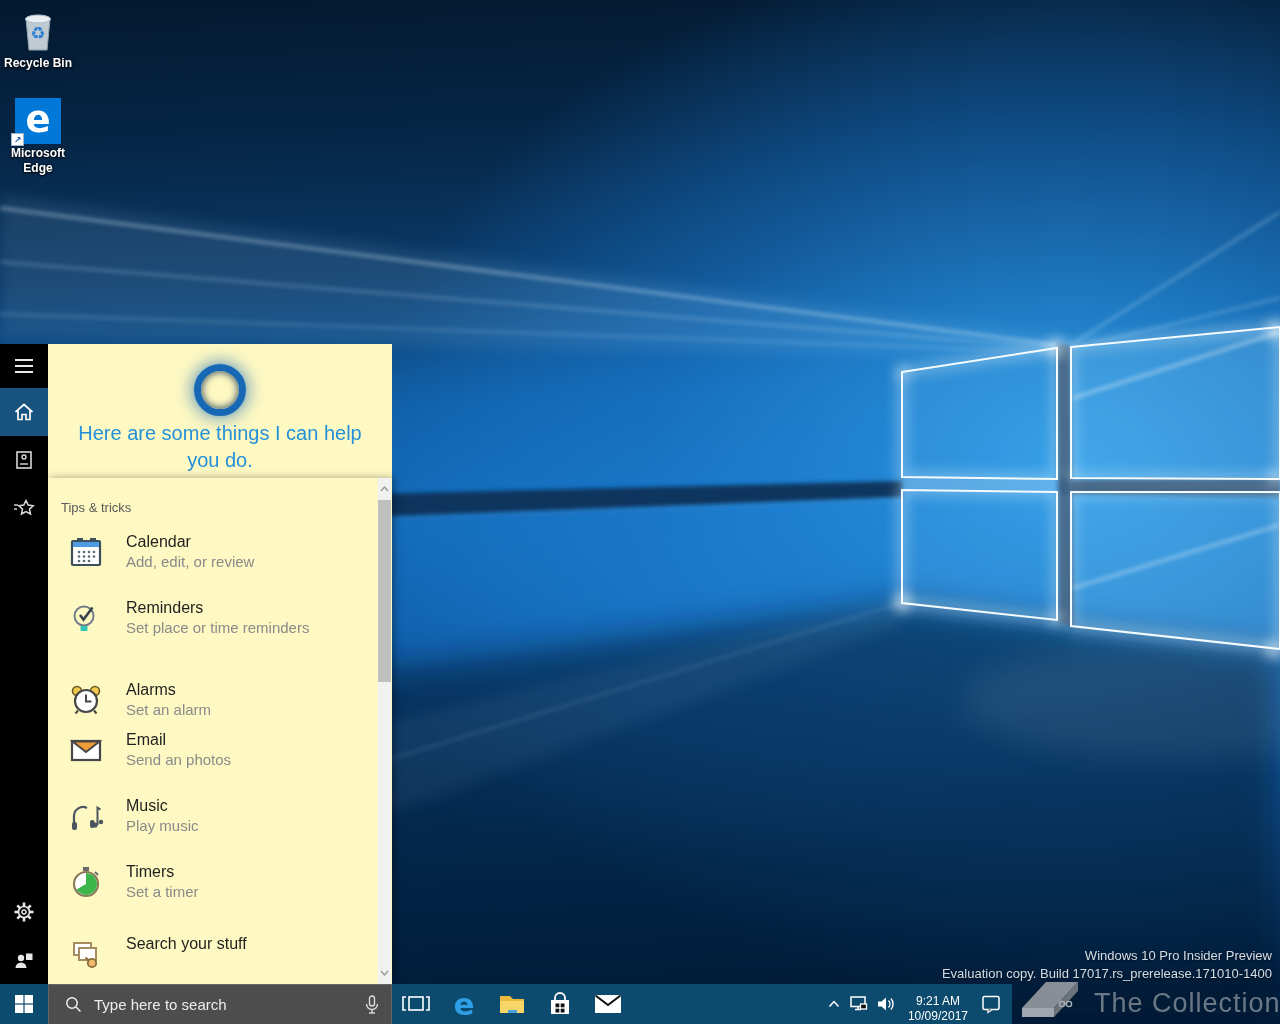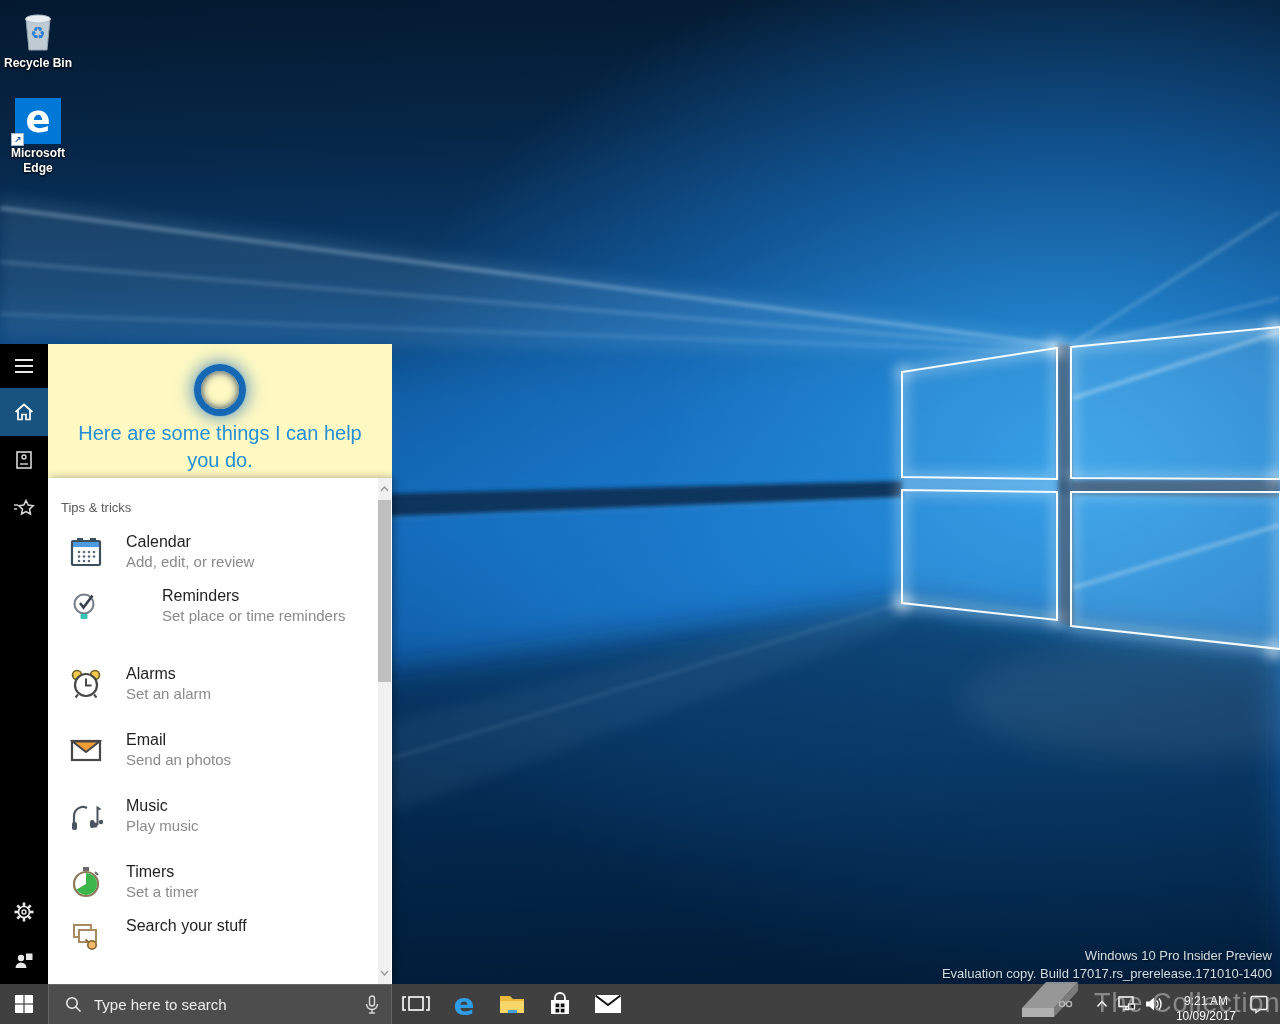--- a/index.html
+++ b/index.html
@@ -90,54 +90,54 @@
   }
   .greeting {
     position: absolute; top: 76px; left: 0; width: 100%;
     color: #2490d8; font-size: 20px; line-height: 27px; text-align: center;
     font-weight: 400;
   }
   .greeting span { display: inline-block; max-width: 300px; }
 
   .cortana-list {
     position: absolute; left: 48px; top: 478px; width: 344px; height: 506px;
-    background: #ffffff; z-index: 30; box-shadow: 2px 0 8px rgba(0,0,0,0.35);
+    background: #fef9c3; z-index: 30; box-shadow: 2px 0 8px rgba(0,0,0,0.35);
   }
   .section-label {
     position: absolute; left: 13px; top: 22px; font-size: 13px; color: #5a5a5a;
   }
   .tips-item {
     position: absolute; left: 0; width: 330px; display: flex; align-items: flex-start;
     padding-left: 20px; cursor: pointer;
   }
   .tips-item .t-ico { flex: 0 0 36px; margin-top: 2px; }
   .tips-item .t-txt { margin-left: 22px; }
   .tips-item .t-title { font-size: 16px; color: #1f1f1f; line-height: 20px; }
   .tips-item .t-sub { font-size: 15px; color: #8a8a8a; line-height: 20px; max-width: 212px; }
-  .ti0 { top: 54px; } .ti1 { top: 108px; gap: 36px; } .ti2 { top: 186px; }
-  .ti3 { top: 252px; } .ti4 { top: 318px; } .ti5 { top: 384px; } .ti6 { top: 438px; }
+  .ti0 { top: 54px; } .ti1 { top: 120px; } .ti2 { top: 202px; }
+  .ti3 { top: 252px; } .ti4 { top: 318px; } .ti5 { top: 384px; } .ti6 { top: 456px; }
 
   .scrollbar {
     position: absolute; right: 1px; top: 0; width: 13px; height: 100%;
     background: #f1f1f1;
   }
   .scroll-arrow {
     position: absolute; left: 0; width: 13px; height: 18px;
     display: flex; align-items: center; justify-content: center; cursor: pointer;
   }
   .scroll-arrow.up { top: 2px; } .scroll-arrow.down { bottom: 2px; }
   .scroll-thumb {
     position: absolute; left: 0; top: 22px; width: 13px; height: 182px;
     background: #bfbfbf; cursor: pointer;
   }
 
   
   .taskbar {
-    position: absolute; left: 0; bottom: 0; width: 1280px; height: 40px;
-    background: #404040; z-index: 40; display: flex; align-items: stretch;
+    position: absolute; left: 0; bottom: 0; width: 1012px; height: 40px;
+    background: #0c4a6e; z-index: 40; display: flex; align-items: stretch;
   }
   .tb-btn {
     width: 48px; display: flex; align-items: center; justify-content: center;
     cursor: pointer; flex: 0 0 auto;
   }
   .search-box {
     width: 344px; flex: 0 0 auto; background: #4d4d4d;
     border: 1px solid #666; border-bottom: none;
     display: flex; align-items: center; cursor: text;
   }

